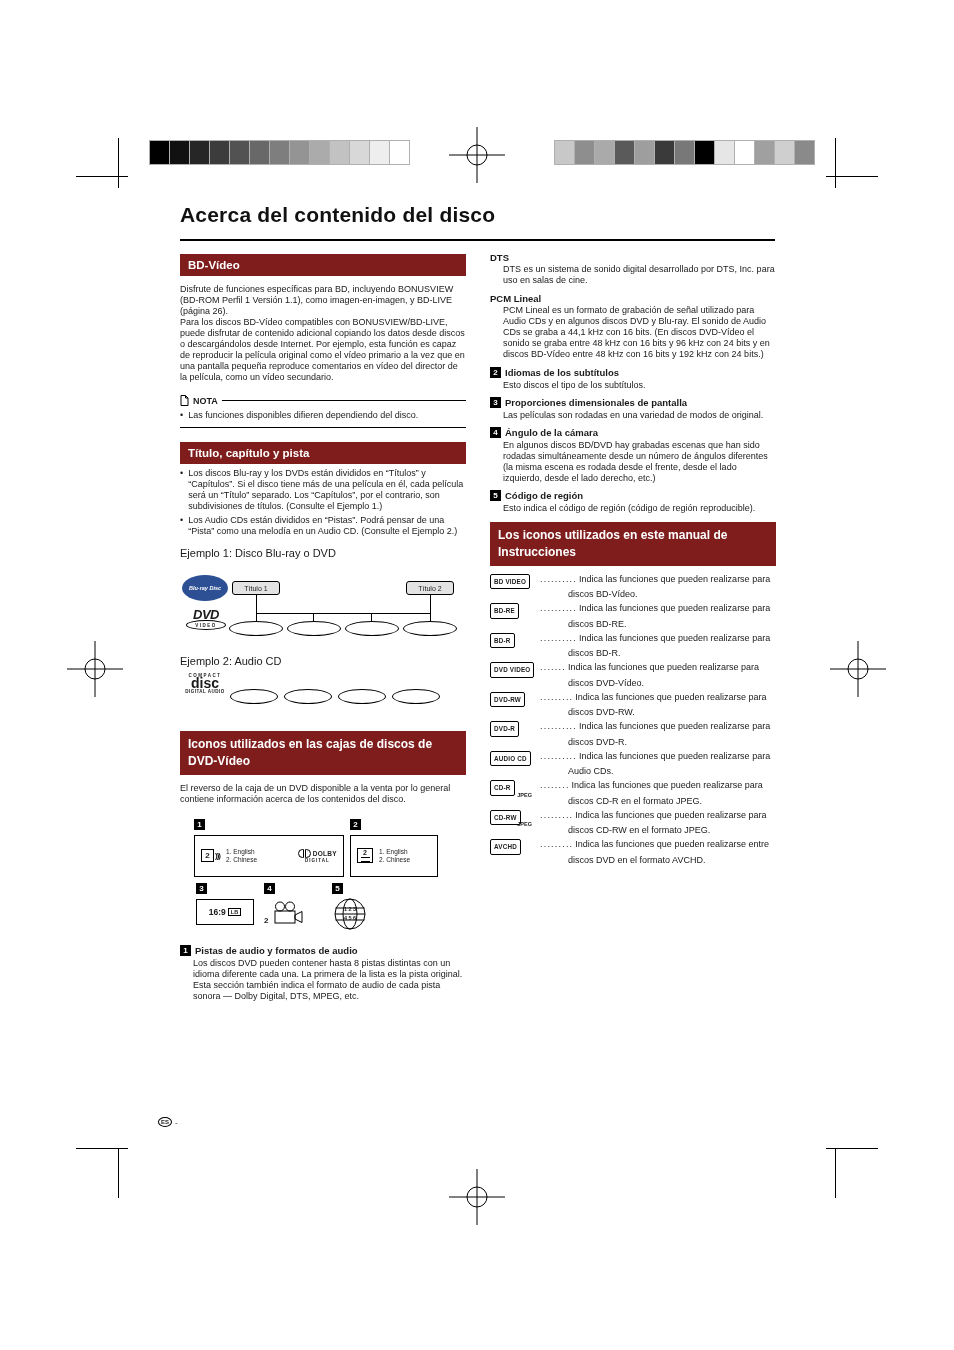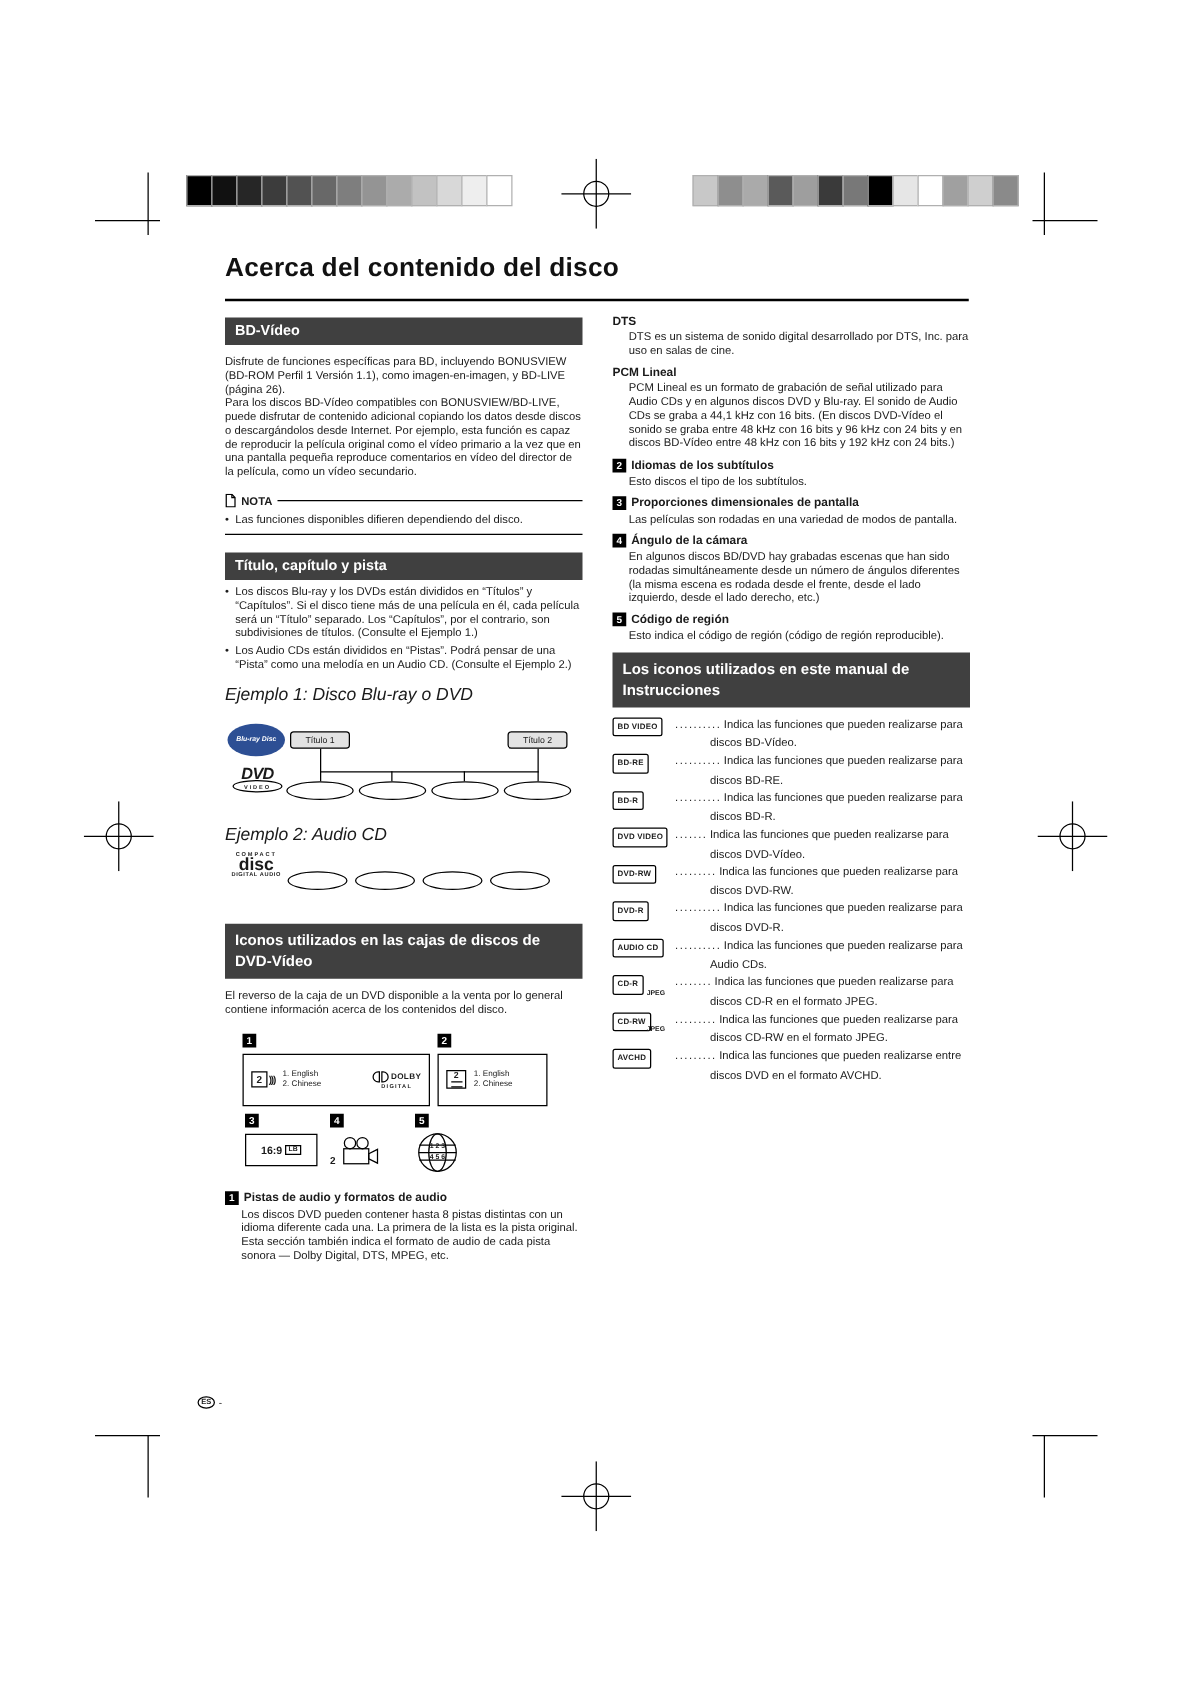--- a/index.html
+++ b/index.html
@@ -9,34 +9,34 @@
   .cal-sq{width:19px;height:23px;border:1px solid #b0b0b0;margin-left:-1px;}
   .reg{position:absolute;}
   .mark{position:absolute;background:#000;}
   
   .doc-title{position:absolute;left:180px;top:203px;width:600px;font-size:21px;font-weight:bold;letter-spacing:0.2px;color:#111;}
   .title-rule{position:absolute;left:180px;top:239px;width:595px;height:2px;background:#000;}
   
   .col{position:absolute;width:286px;}
   .col-left{left:180px;top:254px;}
   .col-right{left:490px;top:250px;}
-  .bar{background:#404040;color:#fff;font-weight:bold;font-size:11.5px;padding:5px 8px;box-sizing:border-box;}
+  .bar{background:#7f1d1d;color:#fff;font-weight:bold;font-size:11.5px;padding:5px 8px;box-sizing:border-box;}
   .bar.two{font-size:12px;line-height:1.4;}
   .body{font-size:9px;line-height:11px;white-space:pre-line;}
   .mt4{margin-top:4px;}.mt8{margin-top:8px;}.mt14{margin-top:14px;}
   
   .nota-head{display:flex;align-items:center;gap:4px;margin-top:12px;justify-content:center;}
   .nota-label{font-size:9px;font-weight:bold;}
   .nota-line{flex:1;border-top:1px solid #000;}
   .nota-item{display:flex;gap:5px;font-size:9px;line-height:11px;margin-top:4px;padding-bottom:6px;border-bottom:1px solid #000;}
   
   .bullet-row{display:flex;gap:5px;font-size:9px;line-height:11px;margin-top:3px;}
   .bullet-dot{flex:none;}
   
-  .ex-label{font-size:14px;margin-top:10px;font-style:italic;}
+  .ex-label{font-size:11px;margin-top:10px;}
   .diagram{position:relative;margin-top:6px;}
   .d1{height:80px;}
   .d2{height:44px;}
   .bluray{position:absolute;left:2px;top:10px;width:46px;height:26px;background:#2d4f94;border-radius:50%;display:flex;align-items:center;justify-content:center;color:#fff;font-size:5.5px;font-weight:bold;font-style:italic;text-align:center;line-height:6px;padding:0 2px;box-sizing:border-box;}
   .tbox{position:absolute;width:48px;height:14px;border:1px solid #000;background:#e3e3e3;border-radius:3px;display:flex;align-items:center;justify-content:center;font-size:7px;box-sizing:border-box;}
   .dvd-logo{position:absolute;left:4px;top:44px;width:44px;text-align:center;}
   .dvd-word{font-size:13px;font-weight:900;font-style:italic;line-height:12px;letter-spacing:-0.5px;}
   .dvd-ellipse{width:40px;height:10px;border:1px solid #000;border-radius:50%;display:flex;align-items:center;justify-content:center;font-size:4.5px;font-weight:bold;letter-spacing:1.5px;margin:-1px auto 0 auto;background:#fff;box-sizing:border-box;}
   .hline,.vline{position:absolute;background:#000;}
   .oval-row{position:absolute;display:flex;}
@@ -308,21 +308,21 @@
           <span class="marker">2</span>
           <span class="nh-title">Idiomas de los subtítulos</span>
         </div>
         <div class="body indent nh-body">Esto discos el tipo de los subtítulos.</div>
       </div>
       <div>
         <div class="nh" style="margin-top:2px">
           <span class="marker">3</span>
           <span class="nh-title">Proporciones dimensionales de pantalla</span>
         </div>
-        <div class="body indent nh-body">Las películas son rodadas en una variedad de modos de pantalla.</div>
+        <div class="body indent nh-body">Las películas son rodadas en una variedad de modos de original.</div>
       </div>
       <div>
         <div class="nh" style="margin-top:2px">
           <span class="marker">4</span>
           <span class="nh-title">Ángulo de la cámara</span>
         </div>
         <div class="body indent nh-body">En algunos discos BD/DVD hay grabadas escenas que han sido rodadas simultáneamente desde un número de ángulos diferentes (la misma escena es rodada desde el frente, desde el lado izquierdo, desde el lado derecho, etc.)</div>
       </div>
       <div>
         <div class="nh" style="margin-top:2px">

